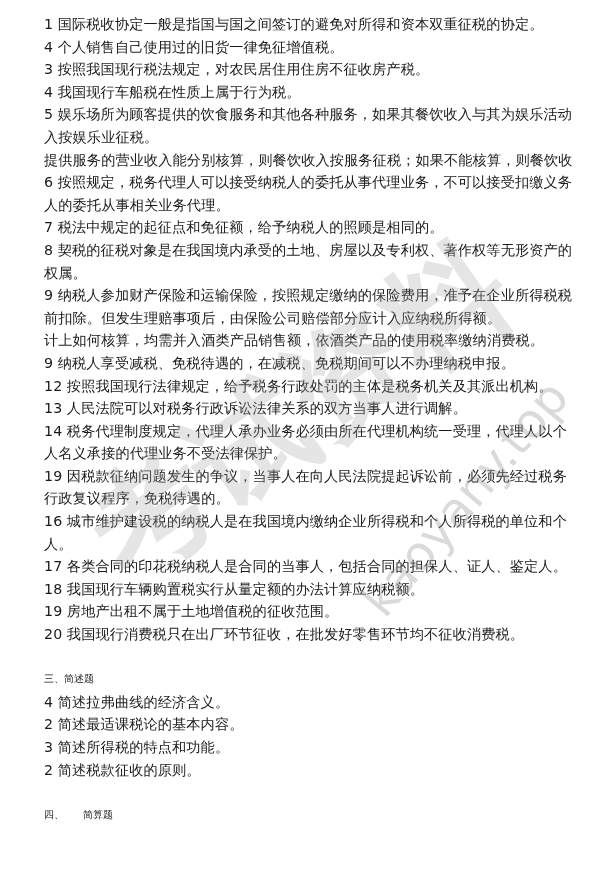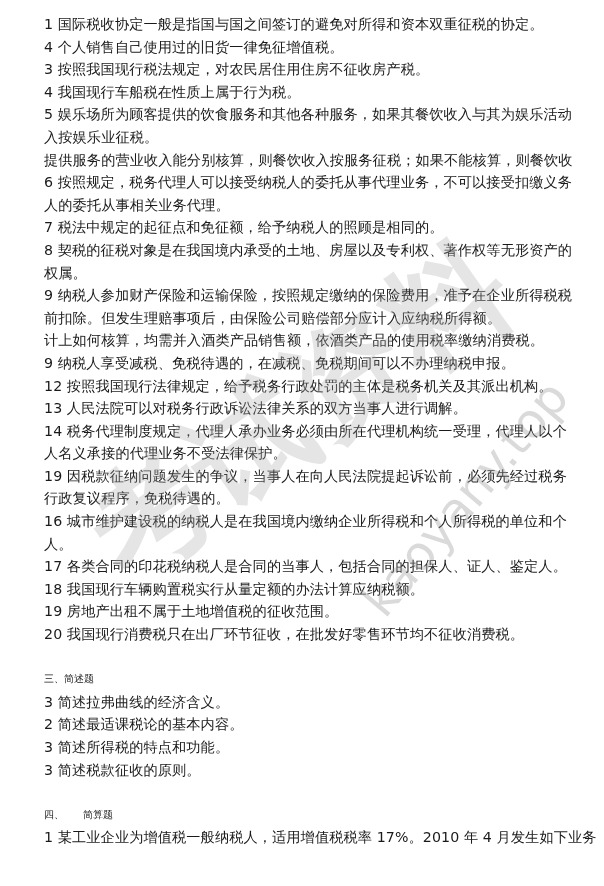--- a/index.html
+++ b/index.html
@@ -54,28 +54,27 @@
     <div class="line">17 各类合同的印花税纳税人是合同的当事人，包括合同的担保人、证人、鉴定人。</div>
     <div class="line">18 我国现行车辆购置税实行从量定额的办法计算应纳税额。</div>
     <div class="line">19 房地产出租不属于土地增值税的征收范围。</div>
     <div class="line">20 我国现行消费税只在出厂环节征收，在批发好零售环节均不征收消费税。</div>
   </div>
 
   <div class="gap"></div>
 
   <div>
     <div class="section-heading">三、简述题</div>
-    <div class="line">3 简述拉弗曲线的经济含义。</div>
+    <div class="line">4 简述拉弗曲线的经济含义。</div>
     <div class="line">2 简述最适课税论的基本内容。</div>
     <div class="line">3 简述所得税的特点和功能。</div>
-    <div class="line">3 简述税款征收的原则。</div>
+    <div class="line">2 简述税款征收的原则。</div>
   </div>
 
   <div class="gap"></div>
 
   <div>
     <div class="section-heading">四、      简算题</div>
-    <div class="line">1 某工业企业为增值税一般纳税人，适用增值税税率 17%。2010 年 4 月发生如下业务</div>
   </div>
 </div>
 
 <div class="watermark wm-cn">考试资料</div>
 <div class="watermark wm-en">kaoyany.top</div>
 
 </body></html>

